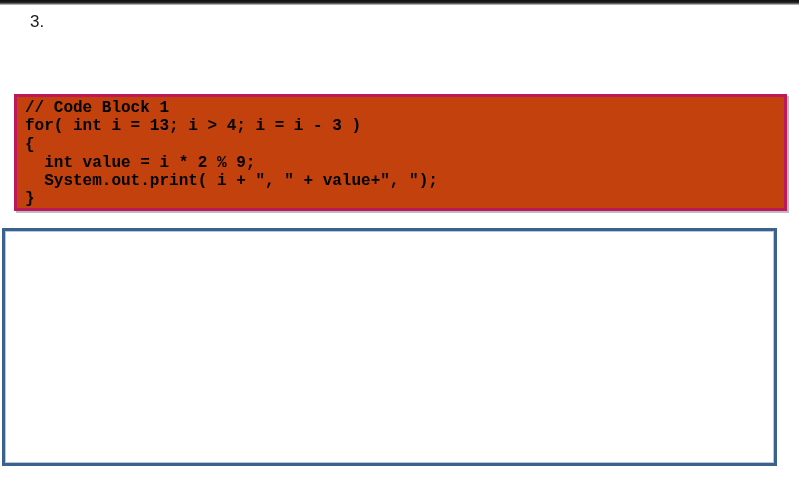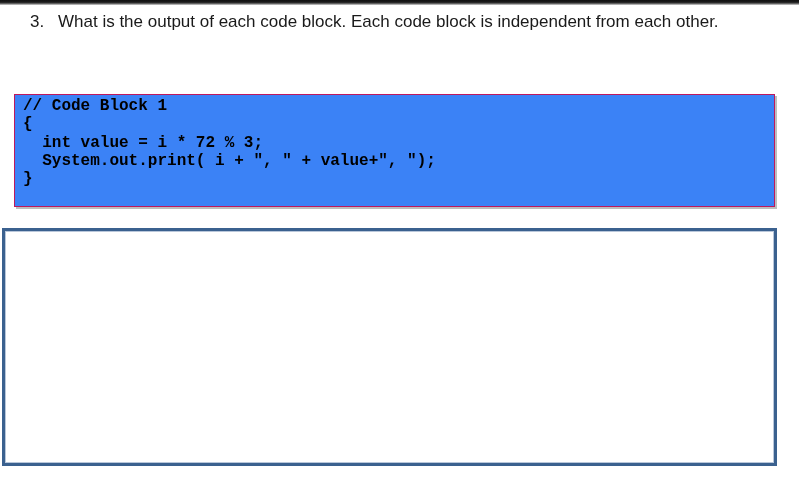--- a/index.html
+++ b/index.html
@@ -39,24 +39,24 @@
   }
   .q-text div {
     white-space: nowrap;
   }
   .code-box {
     position: absolute;
     left: 14px;
     top: 94px;
     width: 751px;
     height: 109px;
-    background: #3b82f6;
-    border: 1px solid #be185d;
+    background: #c2410c;
+    border: 3px solid #be185d;
     box-shadow: 2px 2px 0 #bdbdbd;
-    padding: 2px 0 0 8px;
+    padding: 2px 8px 0 8px;
   }
   .code-line {
     font-family: "Liberation Mono", "DejaVu Sans Mono", monospace;
     font-weight: bold;
     font-size: 16px;
     line-height: 18.3px;
     color: #000000;
     white-space: pre;
   }
   .answer-box {
@@ -73,27 +73,27 @@
 </head>
 <body>
 
 <div class="page">
 
   <div class="top-edge"></div>
 
   <div class="question">
     <span class="q-num">3.</span>
     <div class="q-text">
-      <div>What is the output of each code block. Each code block is independent from each other.</div>
     </div>
   </div>
 
   <div class="code-box">
     <div class="code-line">// Code Block 1</div>
+    <div class="code-line">for( int i = 13; i &gt; 4; i = i - 3 )</div>
     <div class="code-line">{</div>
-    <div class="code-line">  int value = i * 72 % 3;</div>
+    <div class="code-line">  int value = i * 2 % 9;</div>
     <div class="code-line">  System.out.print( i + ", " + value+", ");</div>
     <div class="code-line">}</div>
   </div>
 
   <div class="answer-box"></div>
 
 </div>
 
 </body></html>

